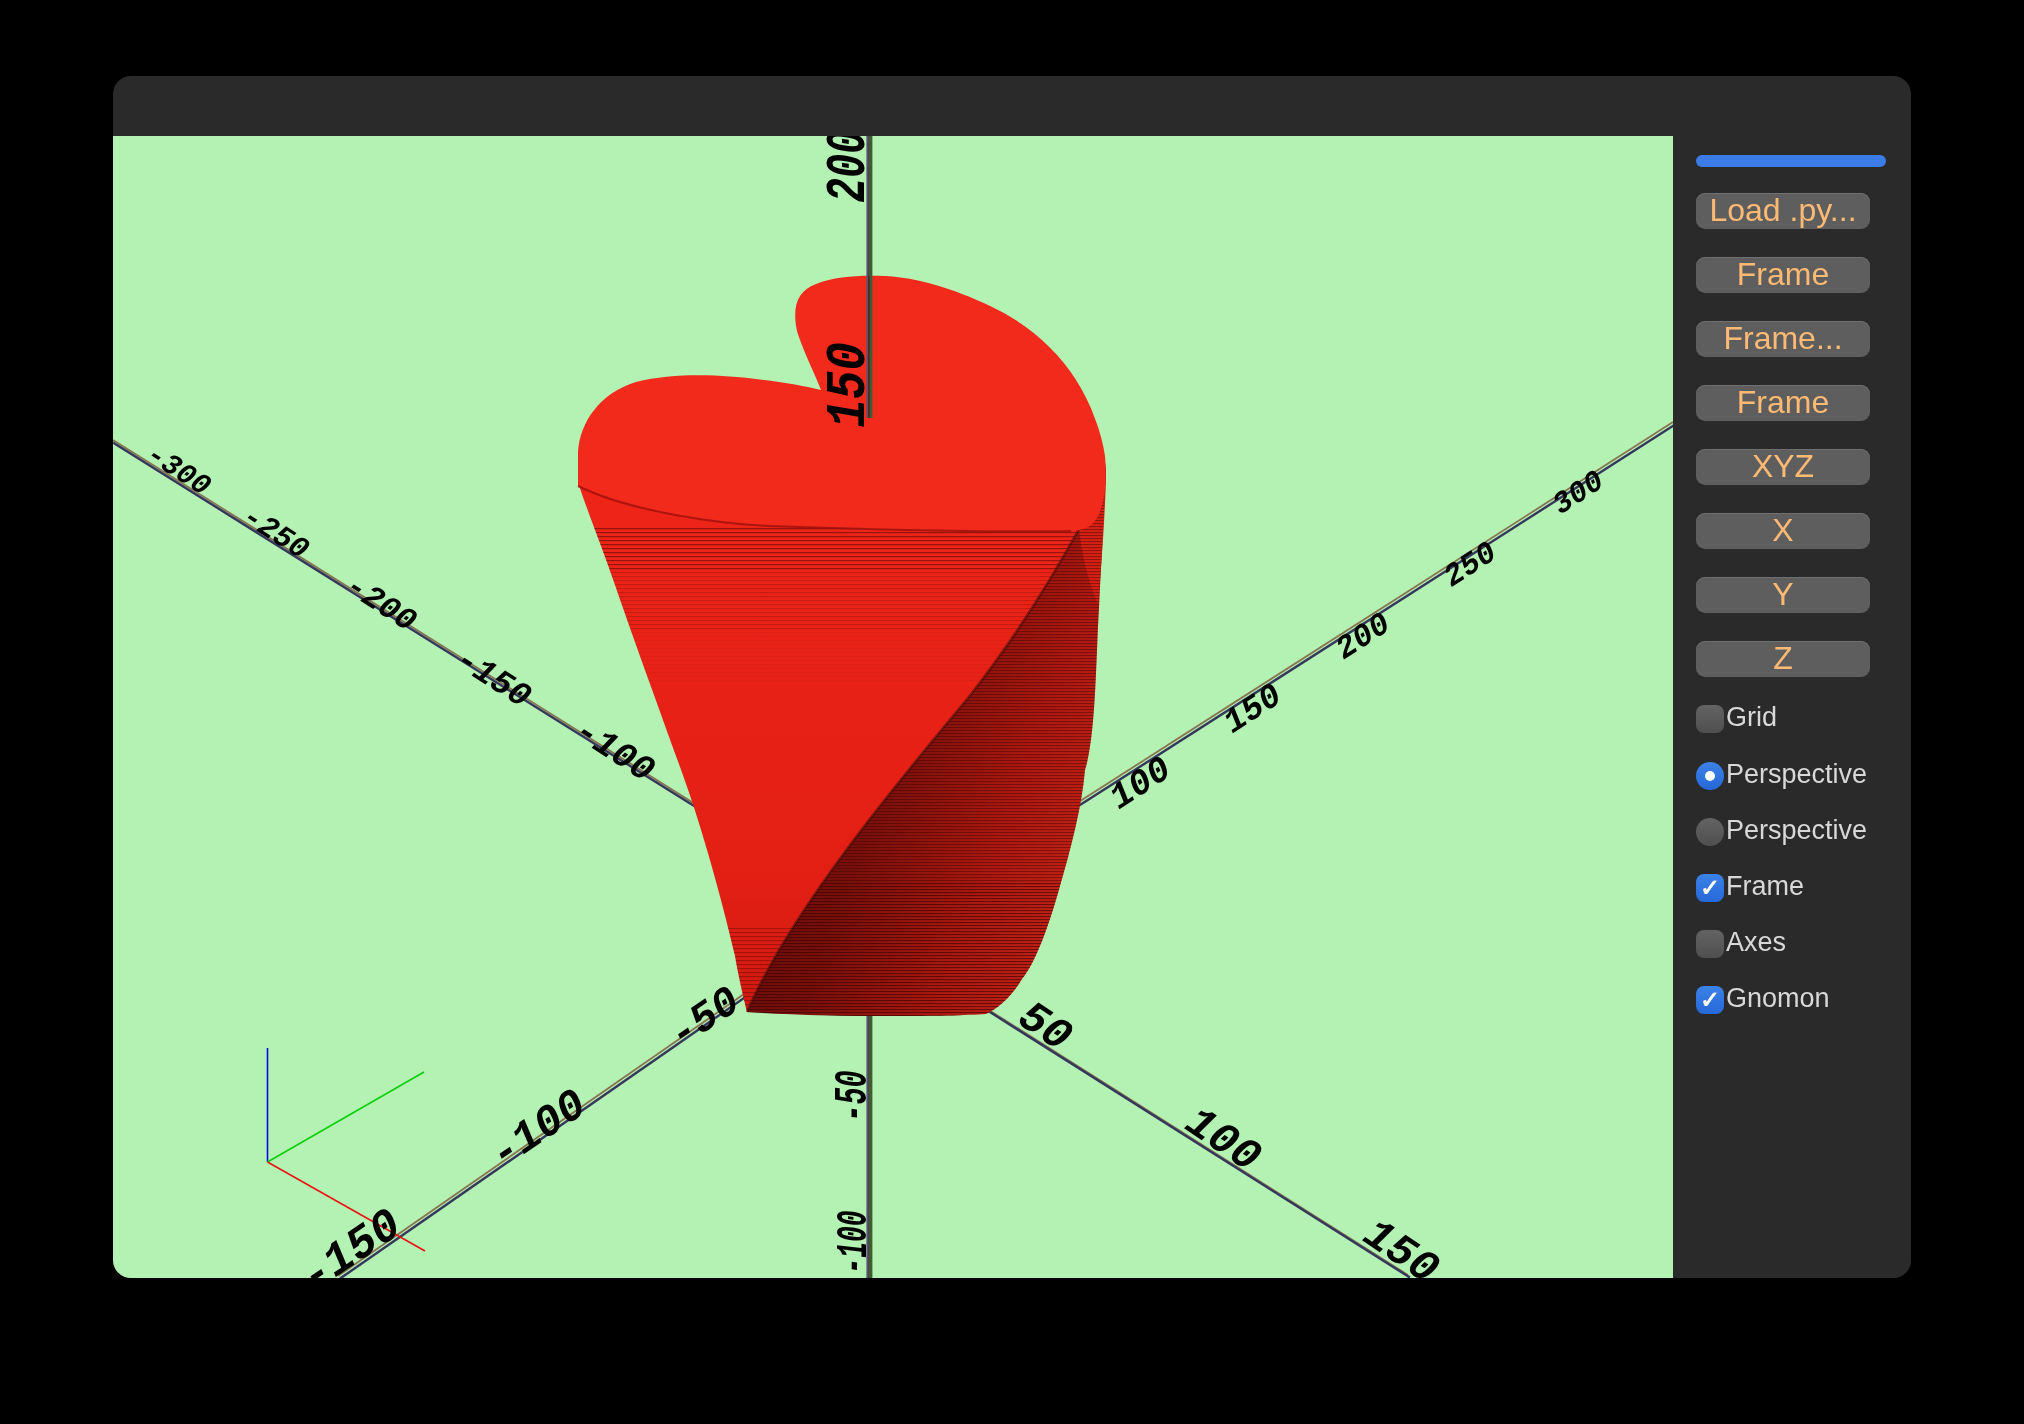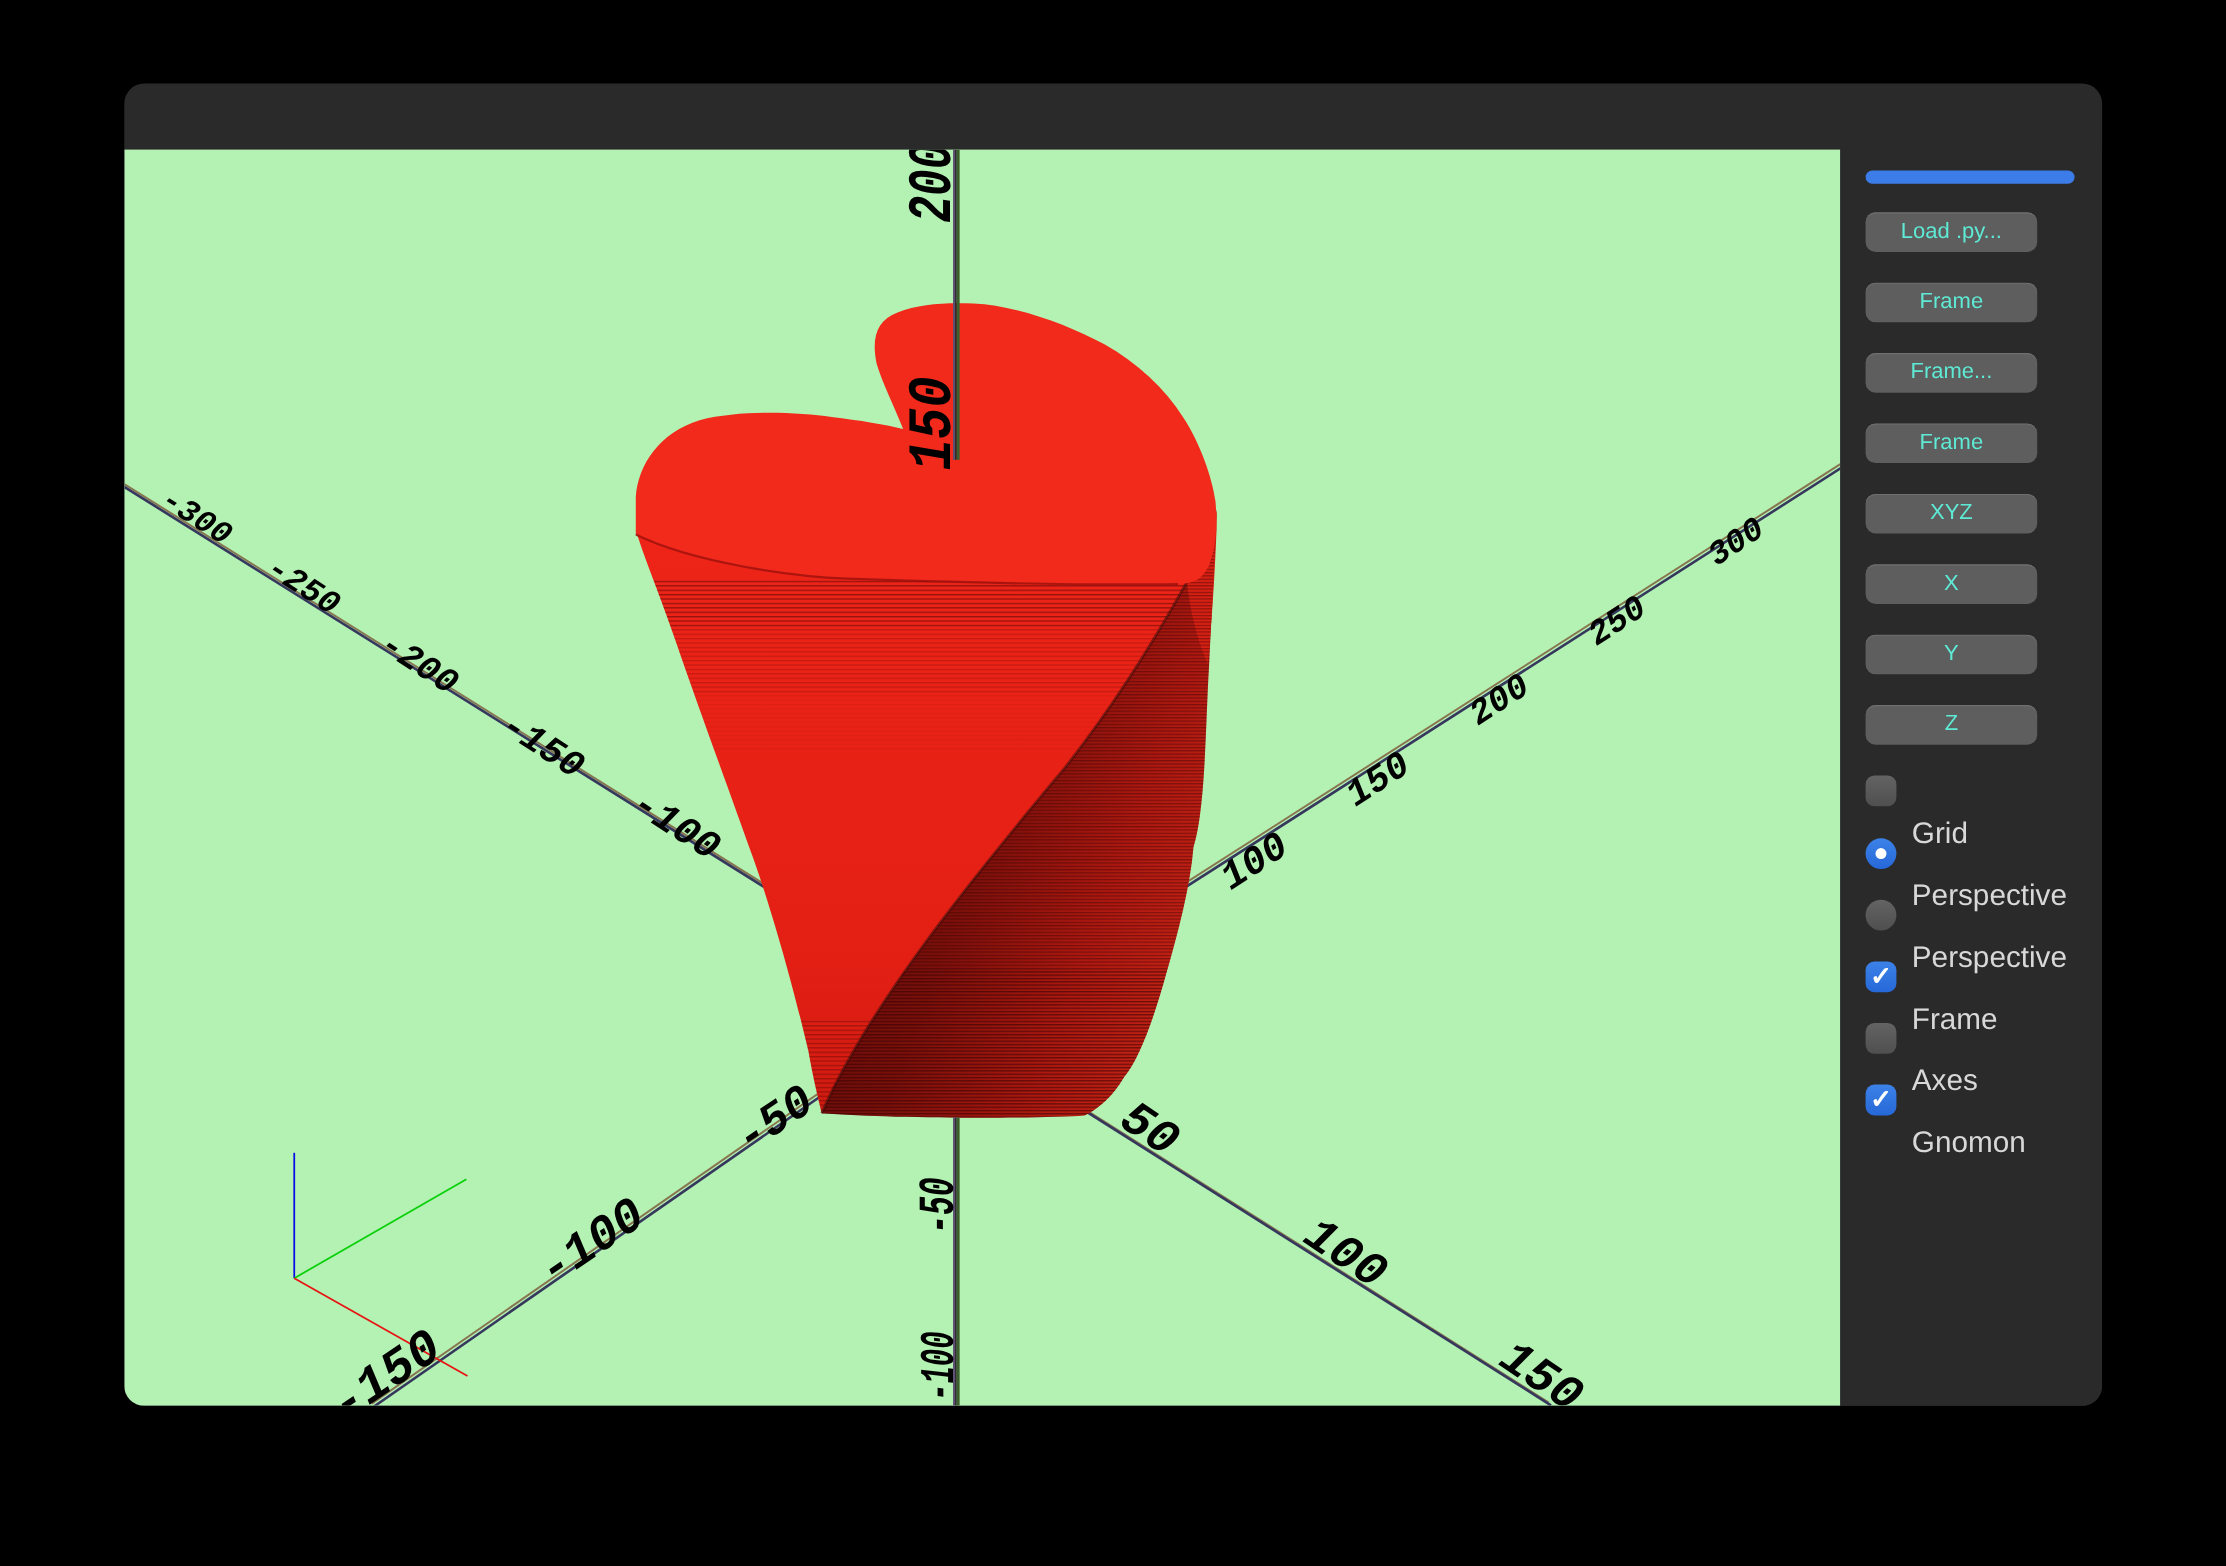--- a/index.html
+++ b/index.html
@@ -7,23 +7,23 @@
 #win{position:absolute;left:113px;top:76px;width:1798px;height:1202px;border-radius:18px;overflow:hidden;background:#2a2a2a;}
 #titlebar{position:absolute;left:0;top:0;width:1798px;height:60px;background:#383838;border-top:1px solid #4e4e4e;border-bottom:1px solid #242424;}
 #title{position:absolute;left:0;top:0;width:100%;height:60px;line-height:54px;text-align:center;font-family:"Liberation Sans",sans-serif;font-size:29px;font-weight:bold;color:#b2b2b4;}
 .tl{position:absolute;top:16px;width:27px;height:27px;border-radius:50%;}
 #tl1{left:14px;background:#ec6a5e;}
 #tl2{left:54px;background:#f4bf4f;}
 #tl3{left:94px;background:#47ad45;}
 #viewport{position:absolute;left:0;top:60px;width:1560px;height:1142px;background:#b4f2b3;}
 #panel{position:absolute;left:1560px;top:60px;width:238px;height:1142px;background:#2a2a2a;font-family:"Liberation Sans",sans-serif;}
 #pbar{position:absolute;left:23px;top:19px;width:190px;height:12px;border-radius:6px;background:#3b7ce8;}
-.btn{position:absolute;left:23px;width:156px;height:36px;border-radius:9px;background:#5e5e5e;color:#5eead4;font-size:20px;text-align:center;line-height:35px;box-shadow:inset 0 1px 0 #6f6f6f;}
+.btn{position:absolute;left:23px;width:174px;height:36px;border-radius:9px;background:#5e5e5e;color:#fdba74;font-size:32px;text-align:center;line-height:35px;box-shadow:inset 0 1px 0 #6f6f6f;}
 .row{position:absolute;left:23px;height:28px;color:#d8d8d8;font-size:27px;}
-.rlab{position:absolute;left:42px;top:-3px;white-space:nowrap;margin-top:40px;}
+.rlab{position:absolute;left:30px;top:-3px;white-space:nowrap;}
 .cb{position:absolute;left:0;top:0;width:28px;height:28px;border-radius:8px;background:linear-gradient(#636363,#4f4f4f);}
 .cbc{background:linear-gradient(#3c82e8,#2668d8);}
 .rd{position:absolute;left:0;top:0;width:28px;height:28px;border-radius:50%;background:linear-gradient(#636363,#4f4f4f);}
 .rdc{background:linear-gradient(#3c82e8,#2668d8);}
 .dot{position:absolute;left:9px;top:9px;width:10px;height:10px;border-radius:50%;background:#fff;}
 .chk{position:absolute;left:0;top:0;width:28px;height:28px;font-size:24px;color:#fff;text-align:center;line-height:28px;font-weight:bold;}
 </style>
 </head>
 <body>
 <div id="win">

